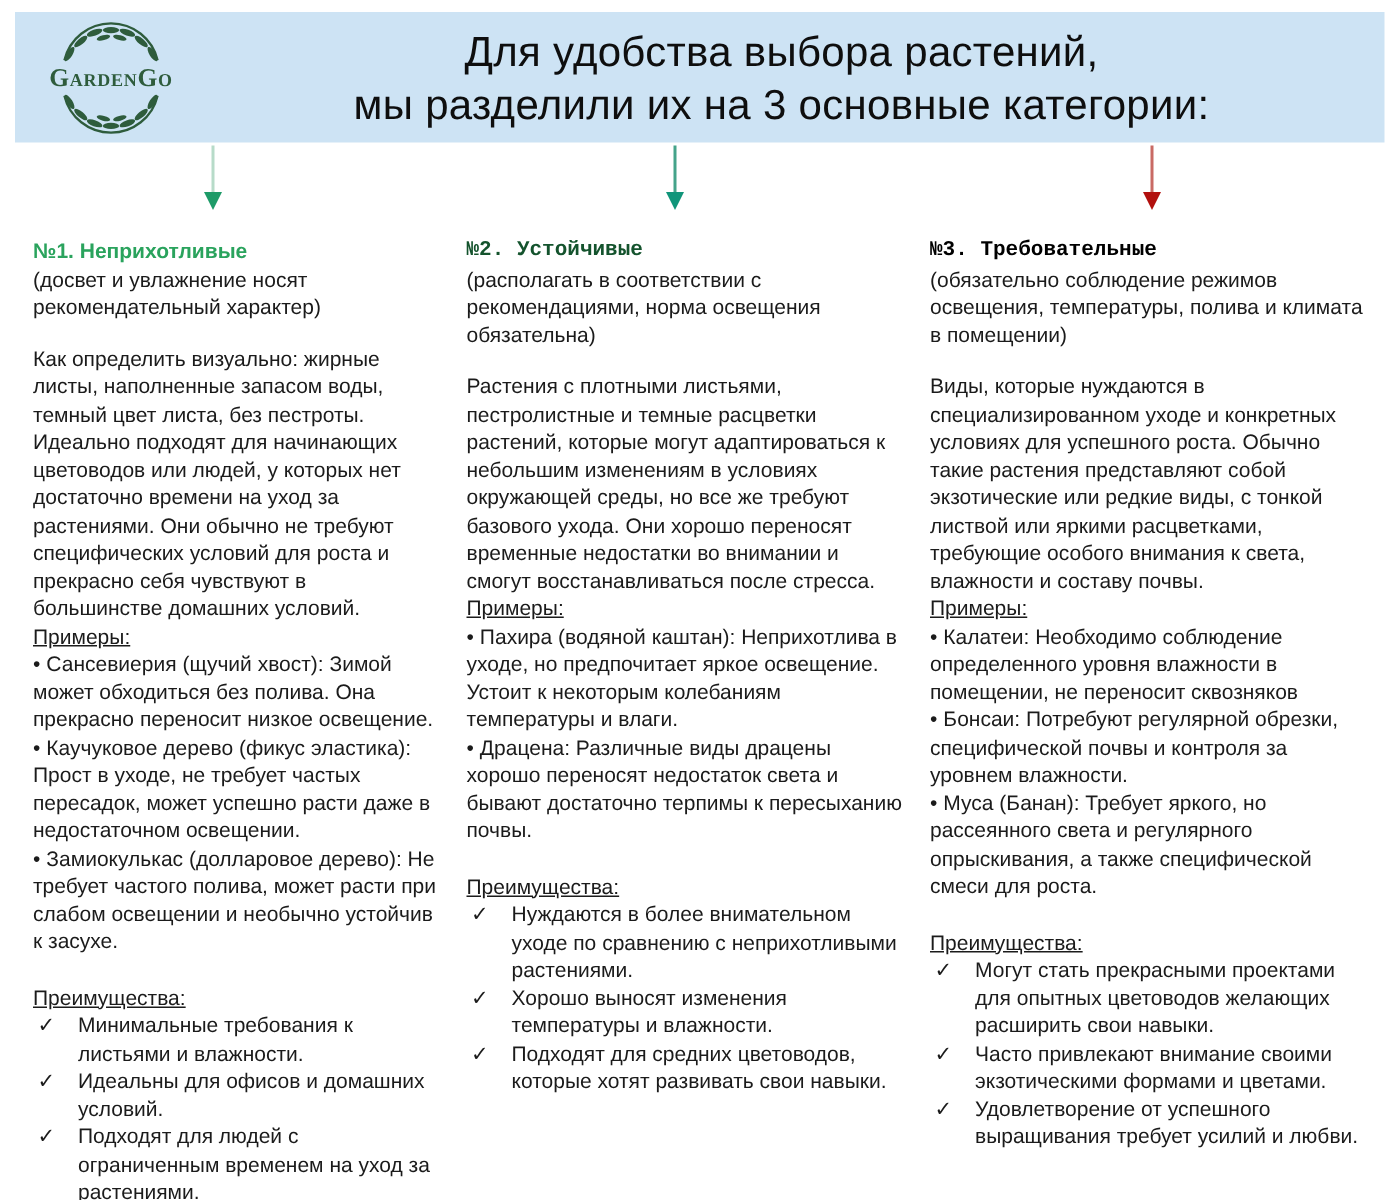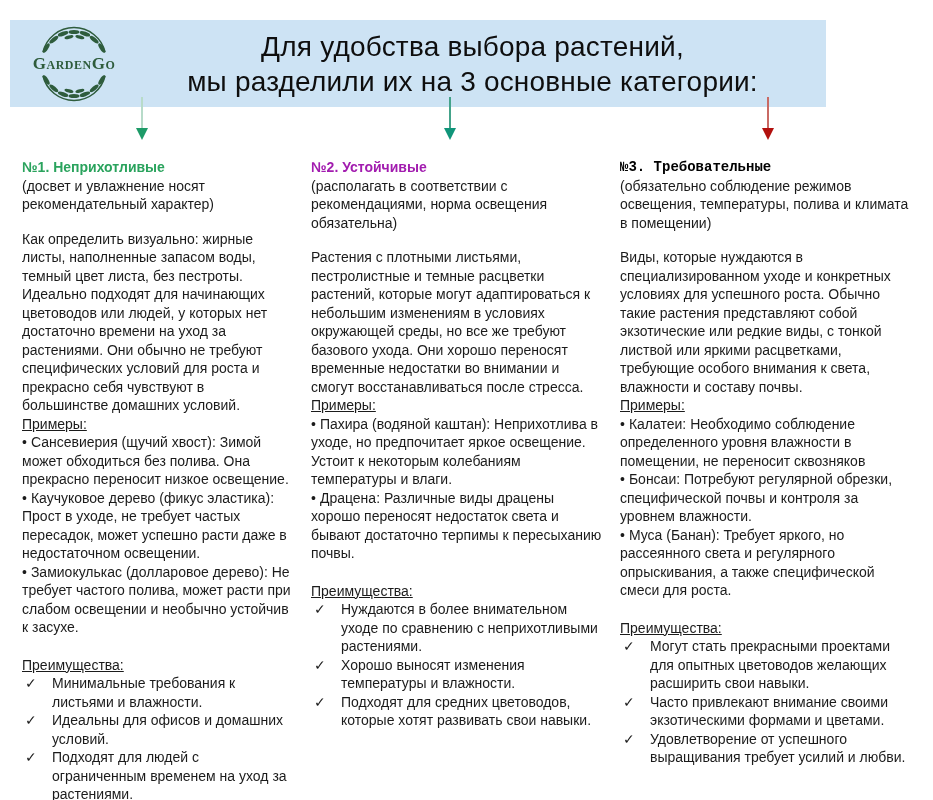--- a/index.html
+++ b/index.html
@@ -3,21 +3,21 @@
 <meta charset="utf-8">
 <style>
   html,body { margin:0; padding:0; }
   body {
     width:933px; height:800px; background:#ffffff; position:relative;
     font-family:"Liberation Sans", sans-serif; overflow:hidden;
     -webkit-font-smoothing:antialiased;
   }
   
   .banner {
-    position:absolute; left:10px; top:20px; width:816px; height:87px;
+    position:absolute; left:10px; top:8px; width:913px; height:87px;
     background:#cde3f4; display:flex; align-items:center;
   }
   .logo-box {
     width:128px; flex:none; height:87px; position:relative;
     display:flex; align-items:center; justify-content:center;
   }
   .logo-wrap { position:relative; width:84px; height:84px; }
   .logo-wrap svg { position:absolute; left:0; top:0; }
   .logo-text {
     position:absolute; left:0; right:0; top:32px; text-align:center;
@@ -128,21 +128,21 @@
           <span class="adv-text">Идеальны для офисов и домашних условий.</span>
         </div>
       <div class="adv-item">
           <span class="check">✓</span>
           <span class="adv-text">Подходят для людей с ограниченным временем на уход за растениями.</span>
         </div>
     </div>
   </div>
 
   <div class="col">
-    <p class="col-title" style="color:#a21caf;">№2. Устойчивые</p>
+    <p class="col-title" style="color:#14532d;font-family:Liberation Mono, monospace;">№2. Устойчивые</p>
     <p class="col-subtitle">(располагать в соответствии с рекомендациями, норма освещения обязательна)</p>
     <p class="col-desc">Растения с плотными листьями, пестролистные и темные расцветки растений, которые могут адаптироваться к небольшим изменениям в условиях окружающей среды, но все же требуют базового ухода. Они хорошо переносят временные недостатки во внимании и смогут восстанавливаться после стресса.</p>
     <p class="section-label">Примеры:</p>
     <p class="ex-item"><span class="bullet">•</span><span>Пахира (водяной каштан): Неприхотлива в уходе, но предпочитает яркое освещение. Устоит к некоторым колебаниям температуры и влаги.</span></p>
     <p class="ex-item"><span class="bullet">•</span><span>Драцена: Различные виды драцены хорошо переносят недостаток света и бывают достаточно терпимы к пересыханию почвы.</span></p>
     <div class="adv-block">
       <p class="section-label">Преимущества:</p>
       <div class="adv-item">
           <span class="check">✓</span>
           <span class="adv-text">Нуждаются в более внимательном уходе по сравнению с неприхотливыми растениями.</span>

